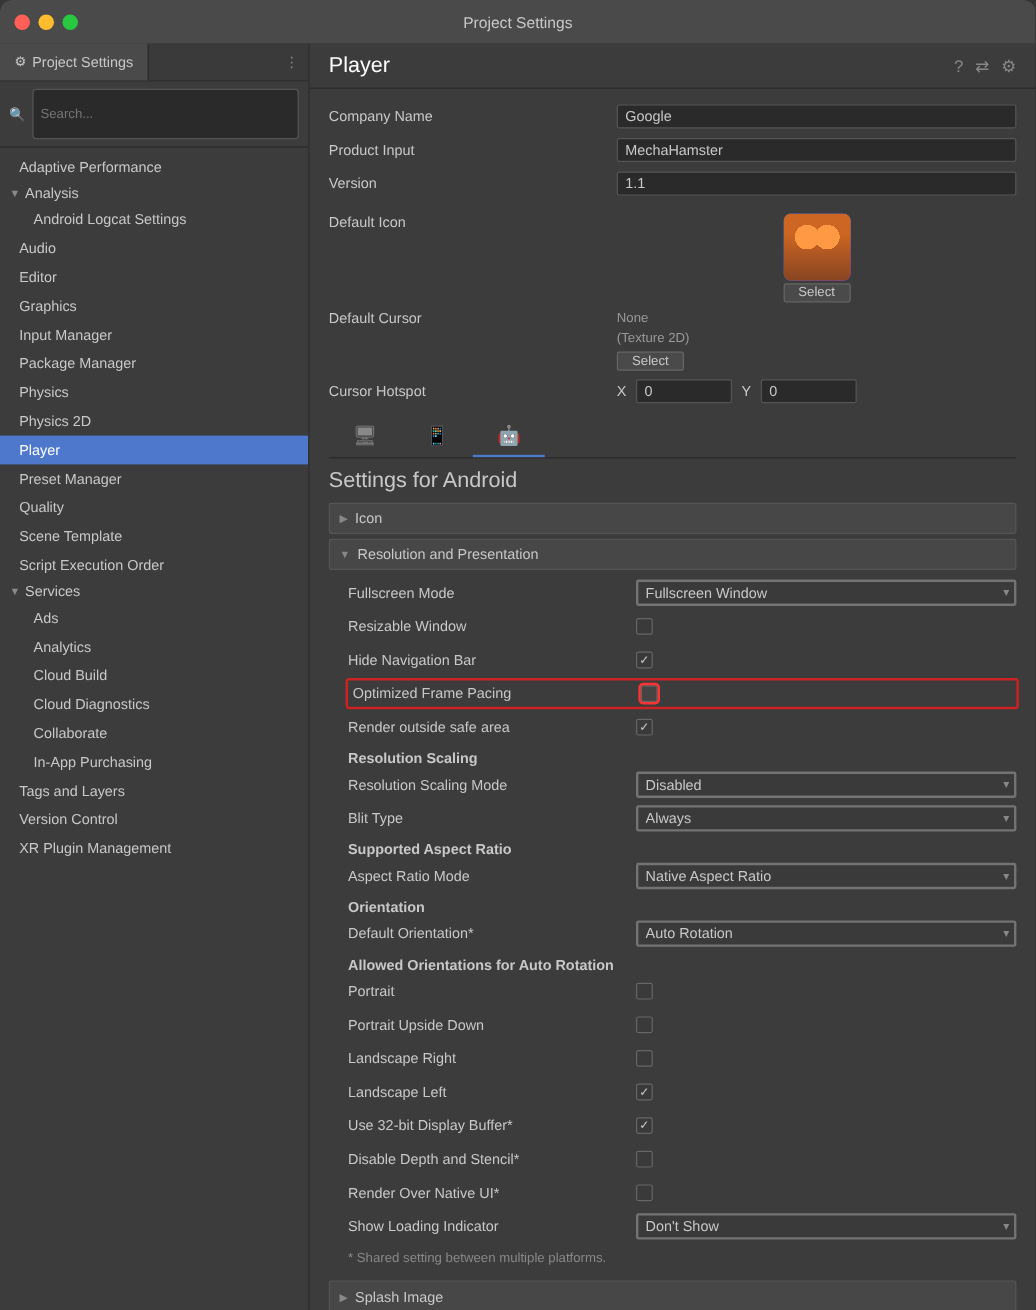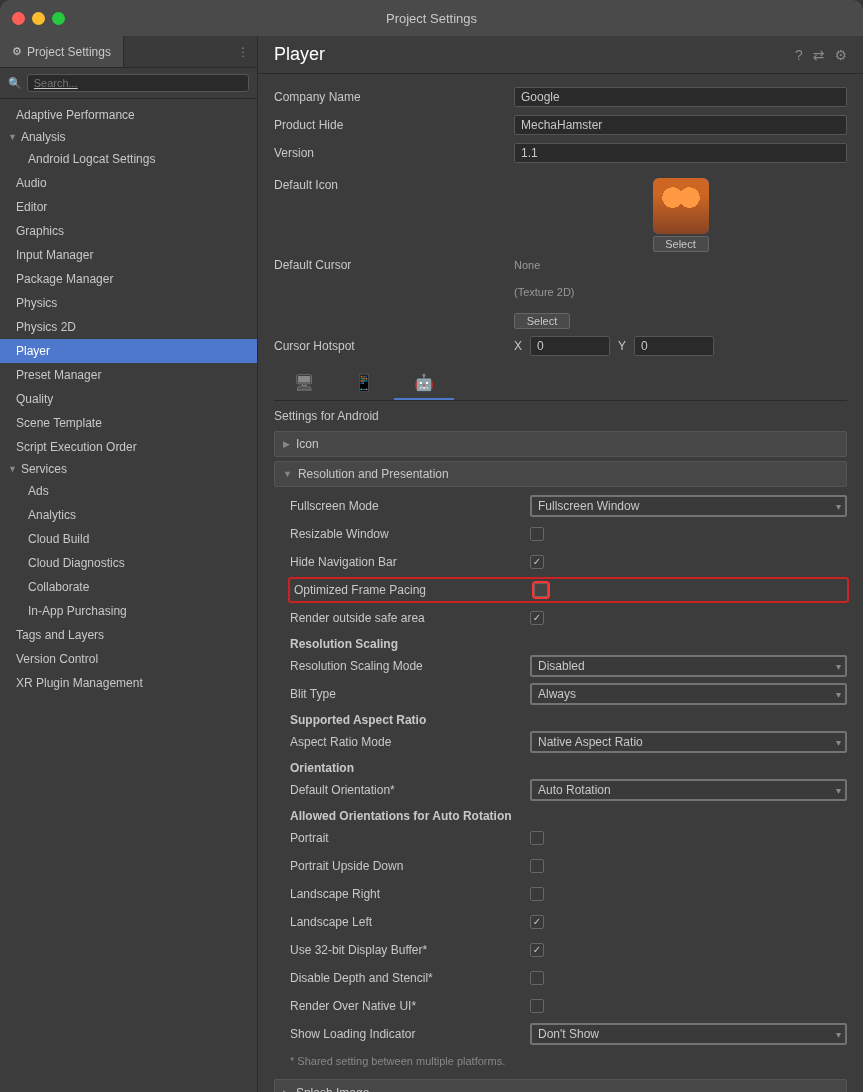--- a/index.html
+++ b/index.html
@@ -99,24 +99,23 @@
       display: flex;
       align-items: center;
       gap: 5px;
     }
     .search-bar input {
       flex: 1;
       background: #2a2a2a;
       border: 1px solid #555;
       border-radius: 3px;
       color: #c8c8c8;
-      padding: 2px 6px;
+      padding: 14px 6px;
       font-size: 11px;
       outline: none;
-      text-decoration: underline;
     }
     .search-icon { color: #888; font-size: 11px; }
     .sidebar-nav {
       flex: 1;
       overflow-y: auto;
       padding: 4px 0;
     }
     .sidebar-nav::-webkit-scrollbar { width: 6px; }
     .sidebar-nav::-webkit-scrollbar-track { background: #3c3c3c; }
     .sidebar-nav::-webkit-scrollbar-thumb { background: #555; border-radius: 3px; }
@@ -286,21 +285,21 @@
       padding: 1px 6px;
       cursor: pointer;
       width: 56px;
       text-align: center;
     }
     
     .cursor-area {
       display: flex;
       flex-direction: column;
       align-items: flex-start;
-      gap: 12px;
+      gap: 2px;
       color: #999;
       font-size: 11px;
       line-height: 1.4;
     }
     
     .platform-tabs {
       display: flex;
       border-bottom: 1px solid #2a2a2a;
       margin-bottom: 8px;
     }
@@ -310,21 +309,21 @@
       cursor: pointer;
       font-size: 16px;
       border-bottom: 2px solid transparent;
     }
     .platform-tab.active {
       border-bottom: 2px solid #4d78cc;
       color: #4d78cc;
     }
     
     .settings-label {
-      font-size: 12px;
+      font-size: 18px;
       color: #c8c8c8;
       margin-bottom: 8px;
     }
     
     .section-header {
       display: flex;
       align-items: center;
       padding: 5px 8px;
       background: #474747;
       border: 1px solid #555;
@@ -516,21 +515,21 @@
       <div class="panel-body">
 
         <div class="form-row">
           <div class="form-label">Company Name</div>
           <div class="form-value">
             <input class="form-input" type="text" value="Google" style="">
           </div>
         </div>
 
         <div class="form-row">
-          <div class="form-label">Product Hide</div>
+          <div class="form-label">Product Input</div>
           <div class="form-value">
             <input class="form-input" type="text" value="MechaHamster" style="">
           </div>
         </div>
 
         <div class="form-row">
           <div class="form-label">Version</div>
           <div class="form-value">
             <input class="form-input" type="text" value="1.1" style="">
           </div>

